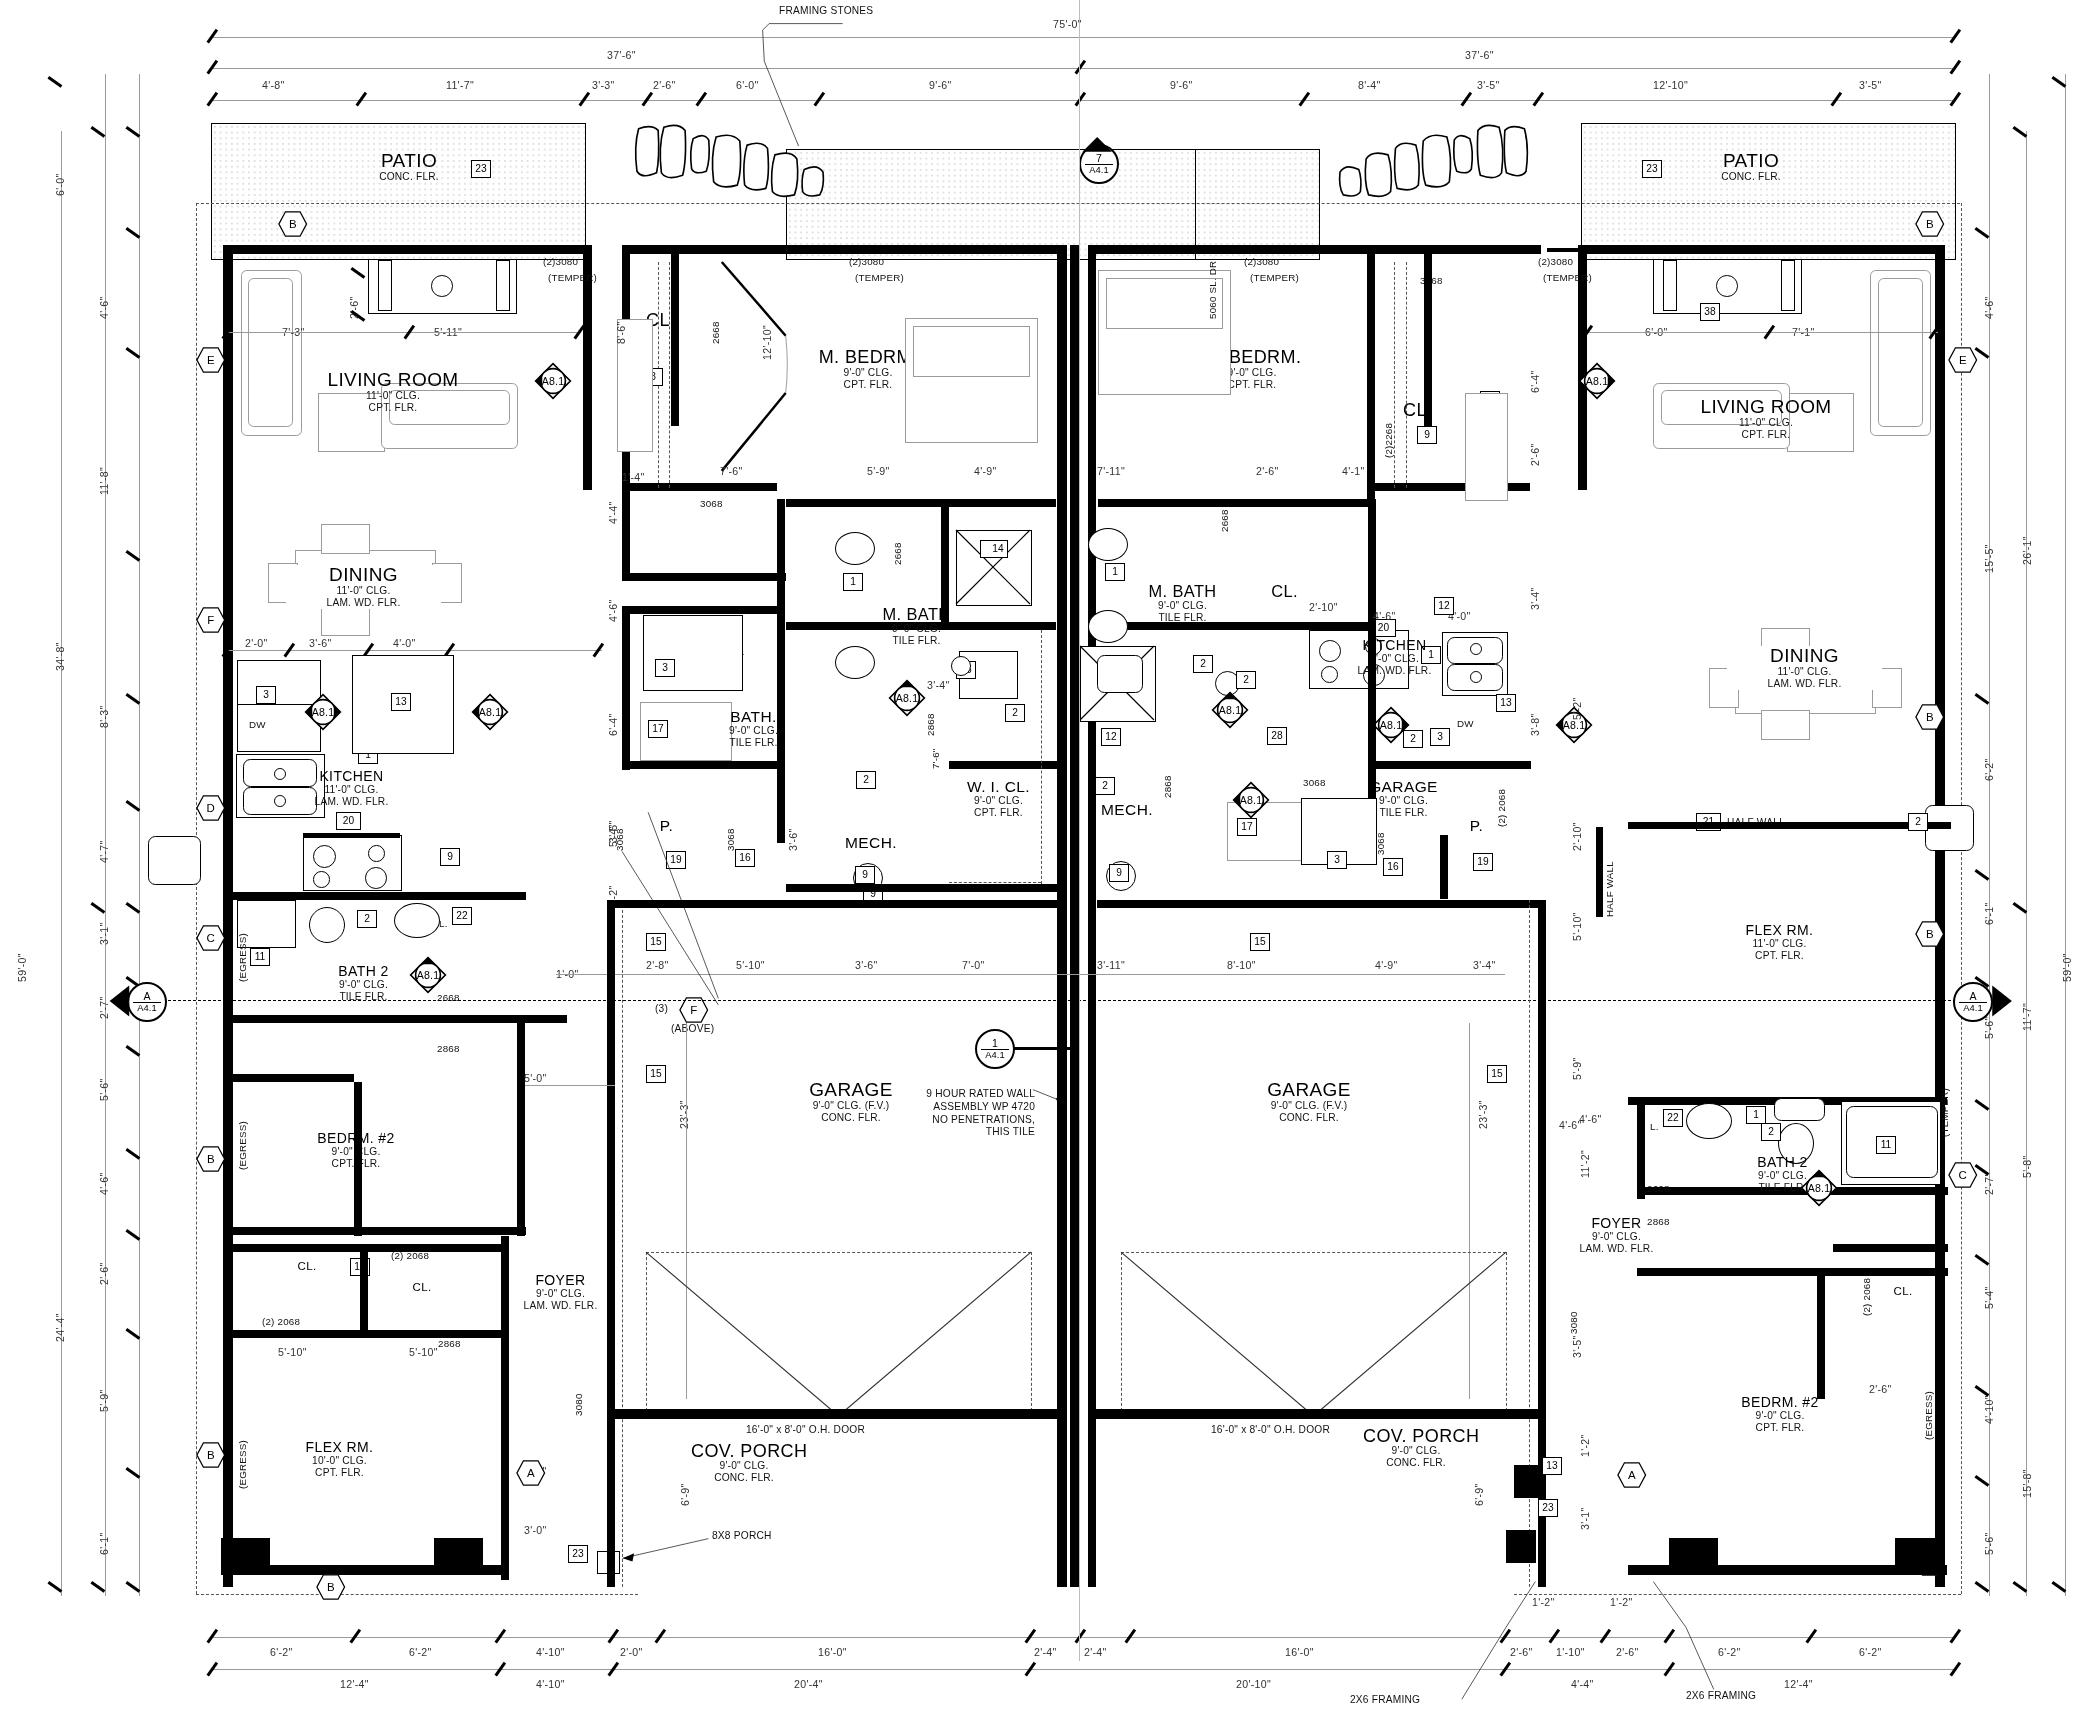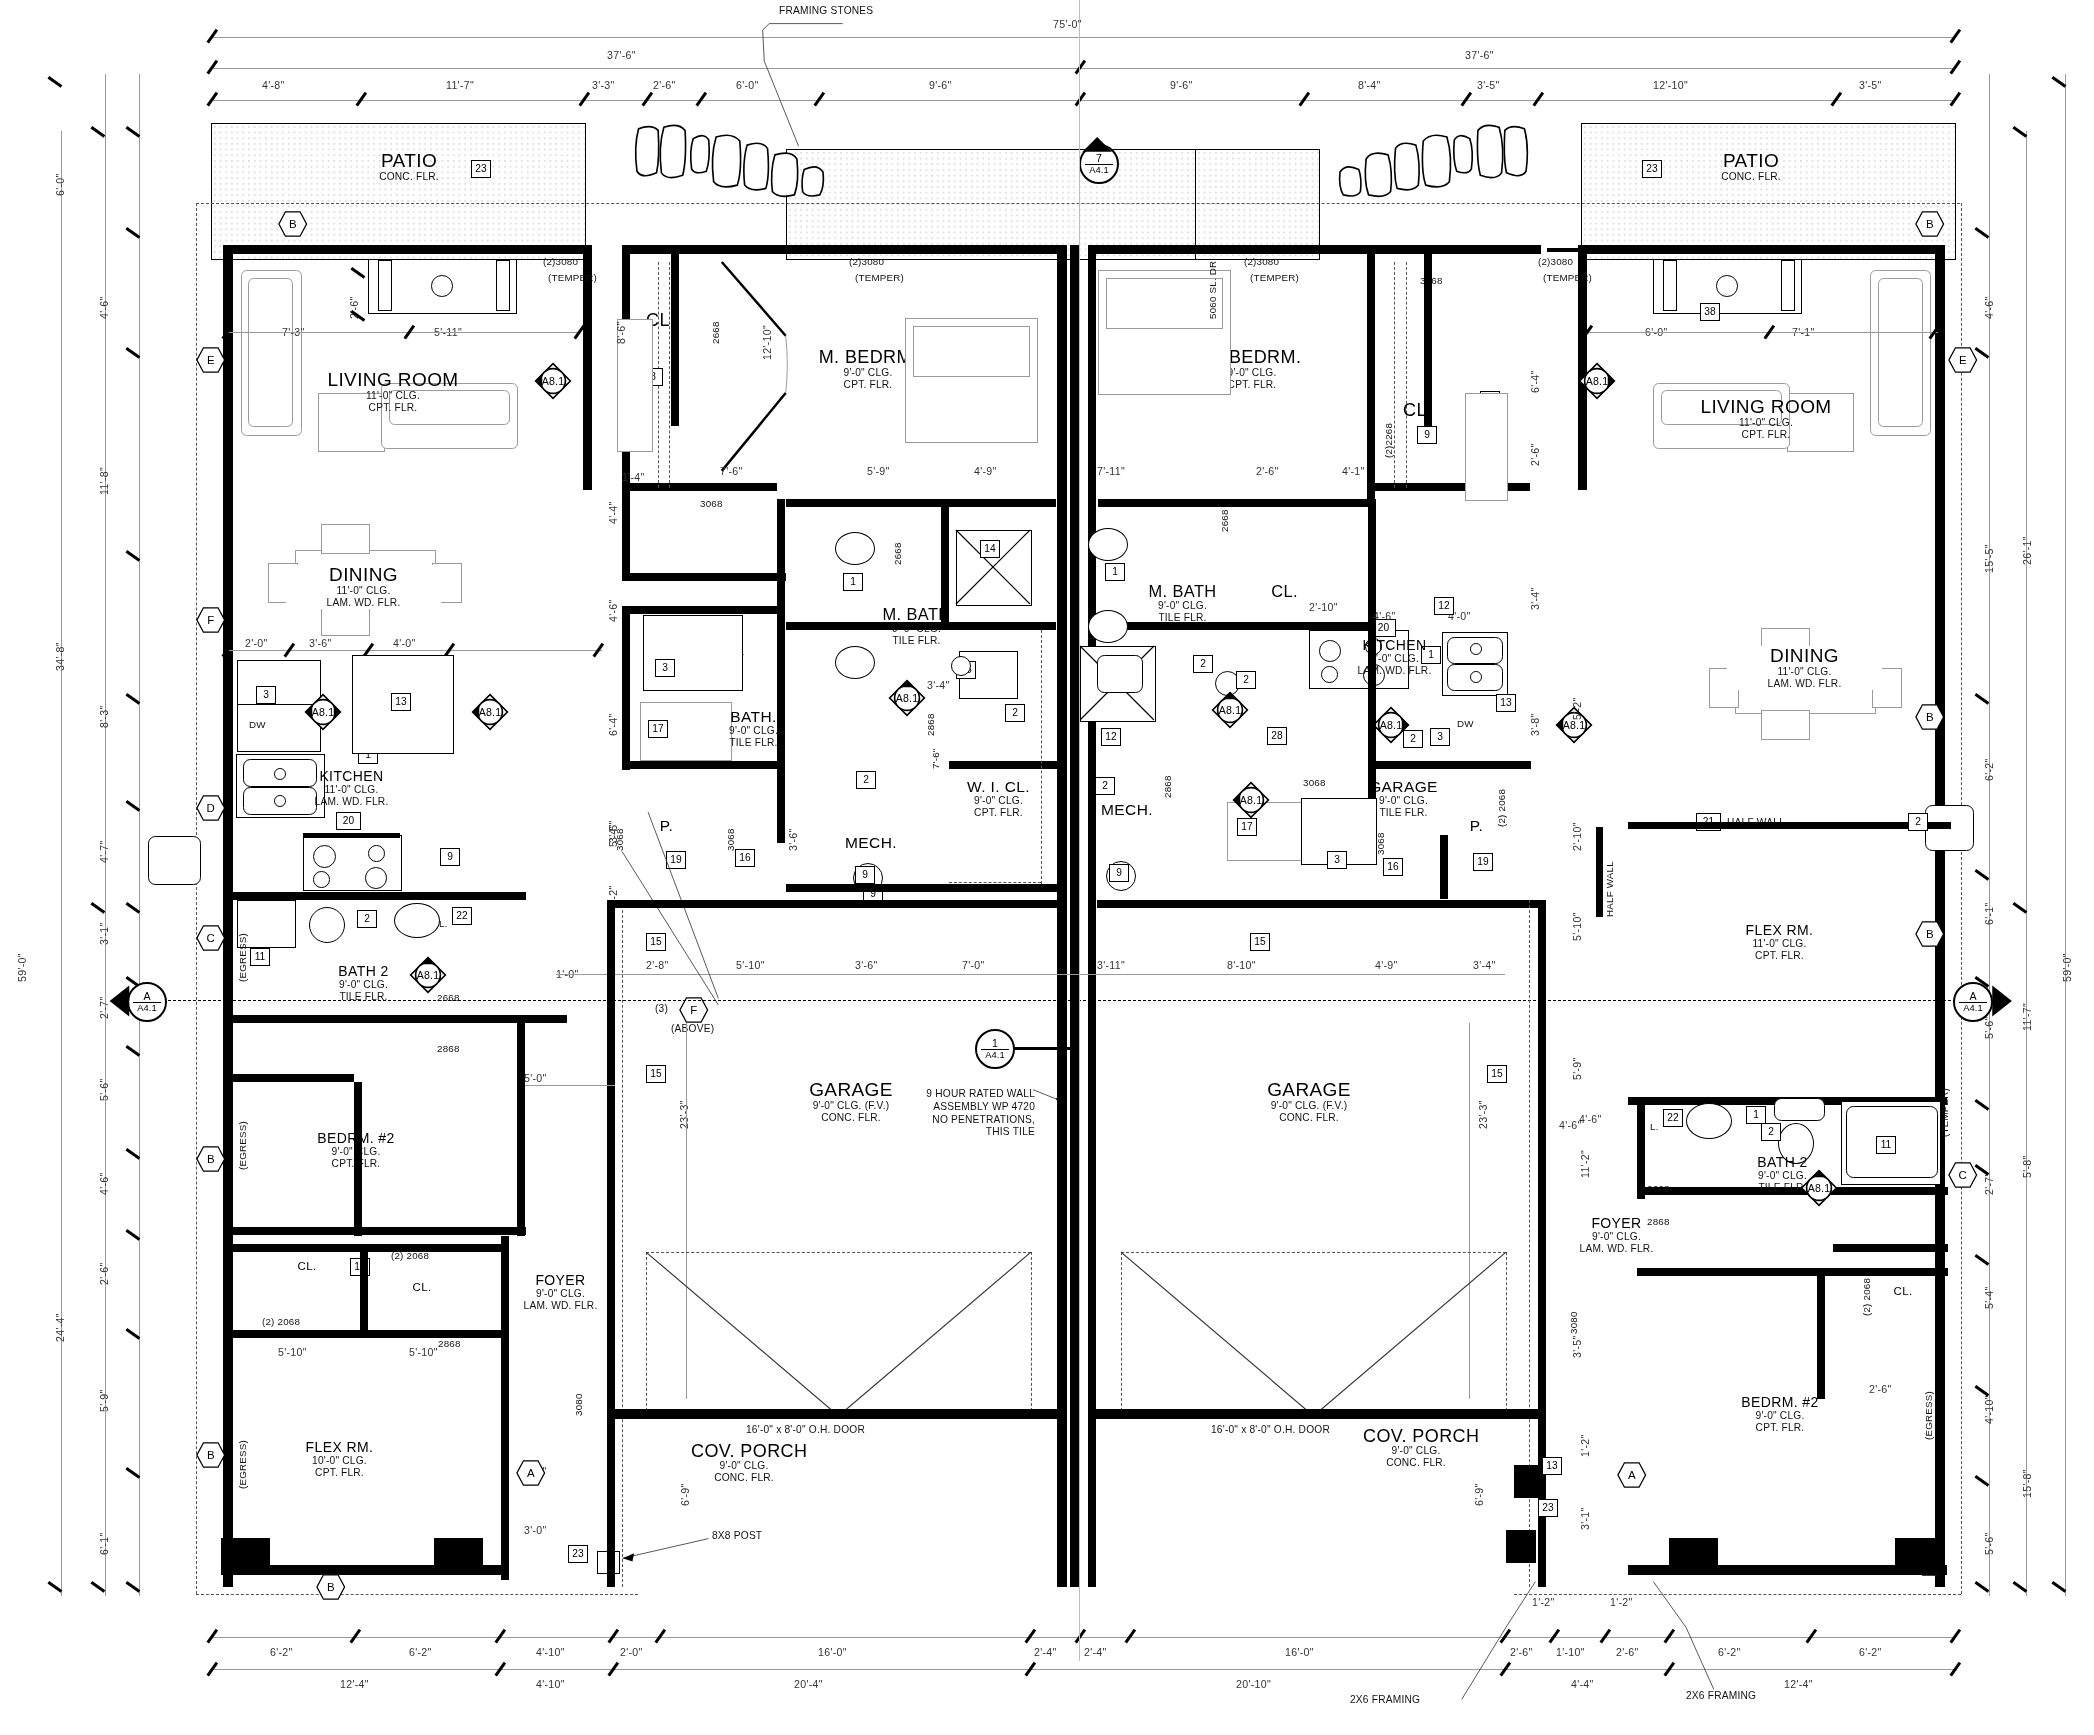--- a/index.html
+++ b/index.html
@@ -576,21 +576,21 @@
   <div class="wall" style="left:786px;top:622px;width:270px;height:8.2px;"></div>
 
   <div class="fixr" style="left:835px;top:532px;width:38px;height:31px;"></div>
   <div class="kn" style="left:843px;top:573px;">1</div>
   <div class="fixr" style="left:835px;top:646px;width:38px;height:31px;"></div>
   <div class="dtagv" style="left:892px;top:565px;">2668</div>
   <div class="fix" style="left:956px;top:530px;width:74px;height:74px;"></div>
   <svg style="position:absolute;left:956px;top:530px;width:74px;height:74px;" viewBox="0 0 90 90" width="74" height="74">
       <path d="M0 0 L90 90 M90 0 L0 90" stroke="#000" stroke-width="1.4"></path>
     </svg>
-  <div class="kn" style="left:980px;top:540px;">14</div>
+  <div class="kn" style="left:980px;top:540px;padding-left:8px;">14</div>
   <div class="room sm" style="left:851px;top:606px;width:131px;">
     <div class="nm" style="font-size:16.4px;">M. BATH</div>
     <div class="sub">9'-0" CLG.</div>
     <div class="sub">TILE FLR.</div>
   </div>
   <div class="fixrr" style="left:966px;top:655px;width:44px;height:36px;"></div>
   <div class="fix" style="left:959px;top:651px;width:57px;height:46px;"></div>
   <div class="kn" style="left:956px;top:661px;">25</div>
   <div class="kn" style="left:1005px;top:704px;">2</div>
   <div class="fixr" style="left:951px;top:656px;width:18px;height:18px;"></div>
@@ -756,21 +756,21 @@
   <div class="room sm" style="left:691px;top:1442px;width:106px;">
     <div class="nm" style="font-size:18px;line-height:1.0">COV. PORCH</div>
     <div class="sub">9'-0" CLG.</div>
     <div class="sub">CONC. FLR.</div>
   </div>
   <div class="room sm" style="left:1363px;top:1427px;width:106px;">
     <div class="nm" style="font-size:18px;line-height:1.0">COV. PORCH</div>
     <div class="sub">9'-0" CLG.</div>
     <div class="sub">CONC. FLR.</div>
   </div>
-  <div class="note" style="left:712px;top:1530px;">8X8 POST</div>
+  <div class="note" style="left:712px;top:1530px;">8X8 PORCH</div>
   <svg style="position:absolute;left:606px;top:1537px;width:115px;height:24.5px;" viewBox="0 0 140 30" width="115" height="24.5">
       <path d="M125 2 L20 26" stroke="#333" stroke-width="1" fill="none"></path>
       <path d="M20 26 L34 20 L32 30 Z" fill="#000"></path>
     </svg>
 
   <div class="furnr" style="left:1870px;top:270px;width:59px;height:164px;"></div>
   <div class="furnr" style="left:1878px;top:278px;width:43px;height:147px;"></div>
   <div class="furn" style="left:1787px;top:393px;width:65px;height:57px;"></div>
   <div class="furnr" style="left:1653px;top:383px;width:135px;height:64px;"></div>
   <div class="furnr" style="left:1661px;top:390px;width:119px;height:33px;"></div>

